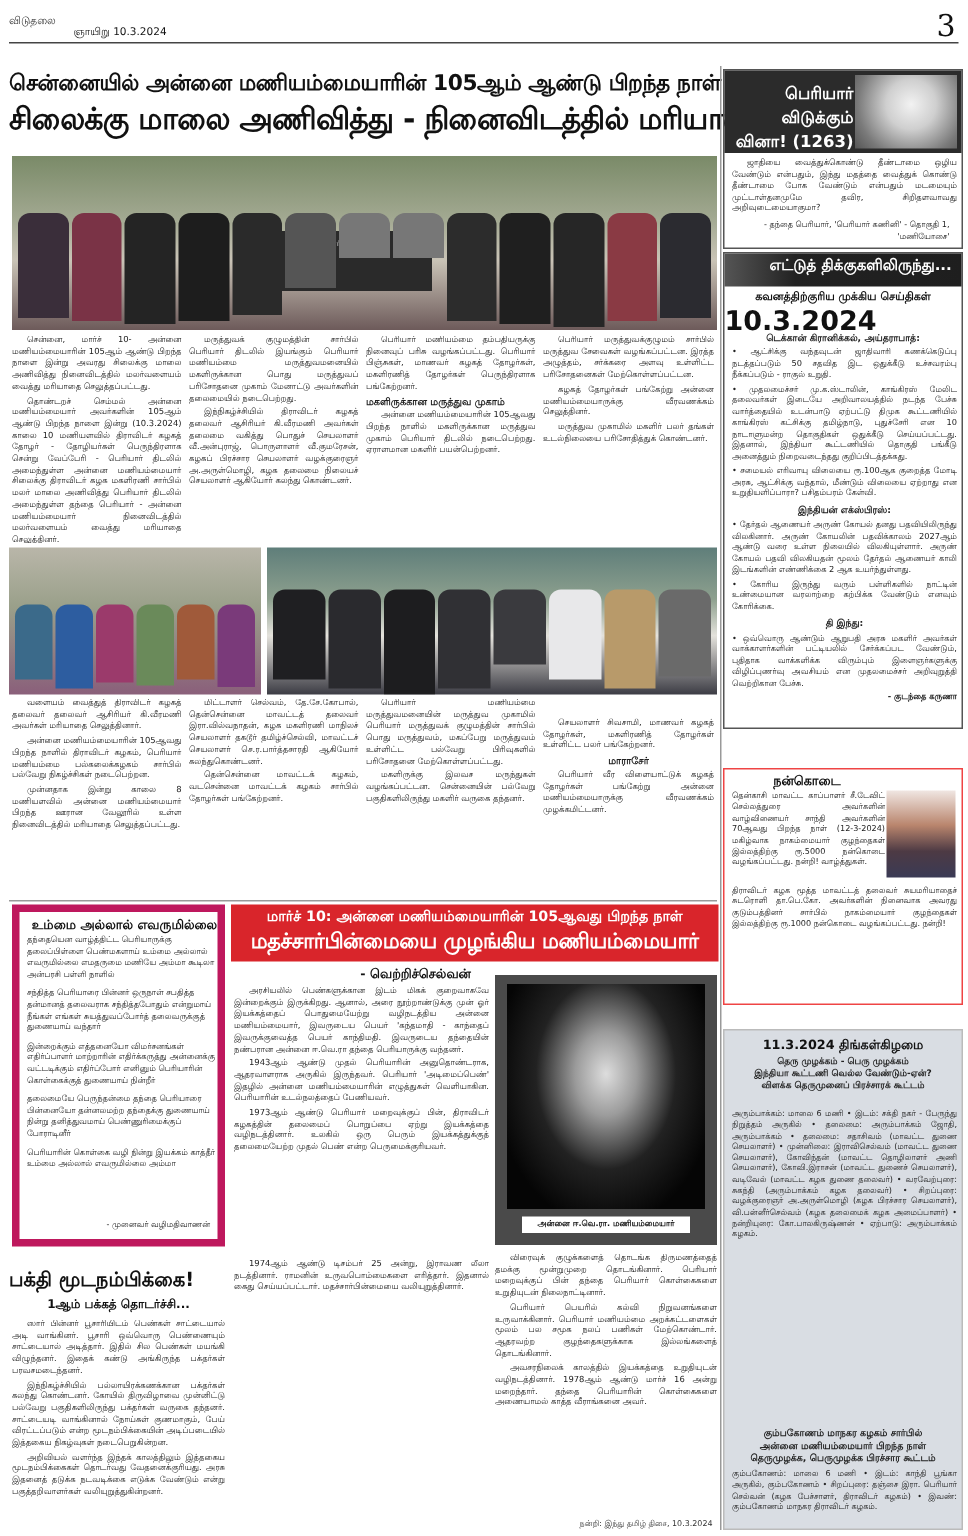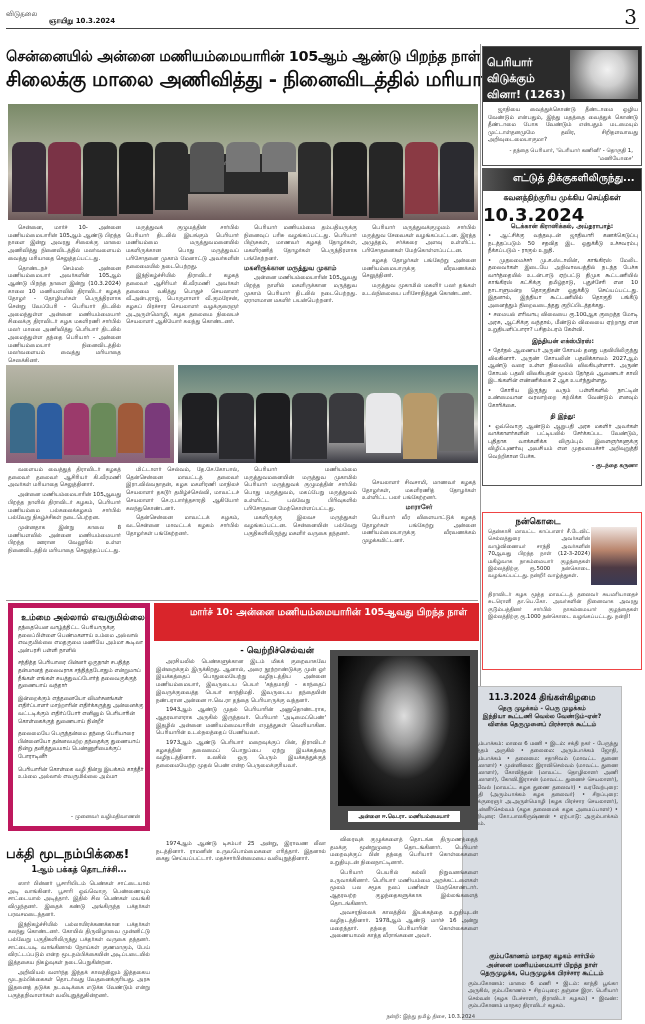--- a/index.html
+++ b/index.html
@@ -1,21 +1,21 @@
 <!DOCTYPE html>
 <html><head>
 <meta charset="utf-8">
 <style>
   * { box-sizing: border-box; margin: 0; padding: 0; }
   html, body { width: 645px; height: 1024px; background: #ffffff; overflow: hidden; }
   body { font-family: "DejaVu Sans", sans-serif; color: #1a1a1a; position: relative; }
 
   .masthead { position: absolute; left: 6px; top: 7px; width: 633px; height: 22px; border-bottom: 1.5px solid #444; }
   .mh-name { position: absolute; left: 0; top: 3px; font-size: 7px; color: #333; }
-  .mh-date { position: absolute; left: 0; top: 10px; font-size: 7px; font-weight: bold; color: #111; padding-left: 43px; }
+  .mh-date { position: absolute; left: 0; top: 10px; font-size: 7px; font-weight: normal; color: #111; padding-left: 43px; }
   .mh-page { position: absolute; right: 2px; top: -2px; font-family: "DejaVu Serif", serif; font-size: 20px; color: #111; }
 
   .headline-sub { position: absolute; left: 6px; top: 48px; width: 470px; text-align: center; font-weight: bold; font-size: 14.5px; color: #111; white-space: nowrap; letter-spacing: -0.3px; }
   .headline-main { position: absolute; left: 6px; top: 67px; width: 470px; text-align: center; font-weight: bold; font-size: 20px; color: #111; white-space: nowrap; letter-spacing: -0.5px; }
 
   .photo { position: absolute; overflow: hidden; }
   .photo-top { left: 8px; top: 104px; width: 470px; height: 116px; background: linear-gradient(180deg,#7a8a68 0%,#a1a890 35%,#c9c3b6 60%,#6d5a5a 100%); }
   .photo-mid-left { left: 6px; top: 365px; width: 168px; height: 98px; background: linear-gradient(180deg,#b9b6a9 0%,#9aa08a 40%,#8a5f7a 100%); }
   .photo-mid-right { left: 178px; top: 365px; width: 300px; height: 98px; background: linear-gradient(180deg,#5f7e7a 0%,#8da08e 35%,#e4e2dc 60%,#3c3c44 100%); }
   .people { position: absolute; bottom: 0; display: flex; gap: 2px; width: 100%; padding: 0 4px; }
@@ -23,21 +23,21 @@
   .photo-plaque { position: absolute; left: 150px; top: 50px; width: 130px; height: 40px; background: #2a2a2a; color: #ddd; font-size: 5px; text-align: center; padding-top: 6px; }
 
   .col-text { position: absolute; font-size: 5.6px; line-height: 7.7px; color: #222; text-align: justify; overflow: hidden; }
   .col-text p { text-indent: 10px; margin-bottom: 2px; }
   .divider-v { position: absolute; width: 1px; background: #999; }
   .divider-h { position: absolute; height: 1px; background: #999; }
 
   
   .periyar-box { position: absolute; left: 482px; top: 46px; width: 160px; height: 120px; border: 1px solid #555; }
   .periyar-head { position: absolute; left: 0; top: 0; width: 158px; height: 55px; background: #2b2b2b; }
-  .periyar-title { position: absolute; left: 4px; top: 8px; width: 82px; text-align: left; color: #fff; font-weight: bold; font-size: 11px; line-height: 16px; }
+  .periyar-title { position: absolute; left: 4px; top: 8px; width: 82px; text-align: right; color: #fff; font-weight: bold; font-size: 11px; line-height: 16px; }
   .periyar-portrait { position: absolute; right: 3px; top: 3px; width: 68px; height: 49px; background: radial-gradient(circle at 55% 40%,#f2f2f2 0%,#cfcfcf 35%,#7a7a7a 75%,#555 100%); }
   .periyar-quote { position: absolute; left: 5px; top: 59px; width: 150px; font-size: 5.6px; line-height: 7.6px; text-align: justify; color: #222; text-indent: 10px; }
   .periyar-source { position: absolute; right: 8px; top: 100px; font-size: 5.4px; color: #222; text-align: right; line-height: 7.5px; }
 
   .news-box { position: absolute; left: 482px; top: 168px; width: 160px; height: 318px; border: 1px solid #555; }
   .news-banner { position: absolute; left: 0; top: 0; width: 158px; height: 22px; background: linear-gradient(90deg,#555 0%,#222 30%,#1e1e1e 100%); }
   .news-banner-text { position: absolute; left: 30px; top: 3px; color: #fff; font-weight: bold; font-size: 10px; white-space: nowrap; }
   .news-sub { position: absolute; left: 0; top: 24px; width: 158px; text-align: center; font-weight: bold; font-size: 7.4px; color: #111; }
   .news-date { position: absolute; left: 0; top: 35px; width: 158px; text-align: left; font-weight: bold; font-size: 18px; color: #111; }
   .news-place { position: absolute; left: 0; top: 53px; width: 158px; text-align: center; font-size: 6.2px; font-weight: bold; color: #222; }
@@ -45,40 +45,40 @@
   .news-body p { margin-bottom: 2px; }
   .news-body .place2 { text-align: center; font-weight: bold; font-size: 6.2px; margin: 3px 0; }
   .news-body .signature { text-align: right; font-weight: bold; }
 
   .donation-box { position: absolute; left: 482px; top: 512px; width: 160px; height: 158px; border: 1px solid #ef4444; }
   .donation-title { position: absolute; left: 0; top: 3px; width: 110px; text-align: center; font-weight: bold; font-size: 8.5px; color: #111; }
   .donation-photo { position: absolute; right: 4px; top: 14px; width: 46px; height: 58px; background: linear-gradient(180deg,#f0e6e2 0%,#b9856d 40%,#4d3a44 70%,#3a3a55 100%); }
   .donation-text { position: absolute; left: 5px; top: 15px; width: 102px; font-size: 5.4px; line-height: 7.4px; text-align: justify; color: #222; }
   .donation-text2 { position: absolute; left: 5px; top: 78px; width: 150px; font-size: 5.4px; line-height: 7.4px; text-align: justify; color: #222; }
 
-  .event-box { position: absolute; left: 462px; top: 686px; width: 160px; height: 334px; background: #d9dde3; border: 1px solid #bbb; }
+  .event-box { position: absolute; left: 482px; top: 686px; width: 160px; height: 334px; background: #d9dde3; border: 1px solid #bbb; }
   .event-date { position: absolute; left: 0; top: 5px; width: 158px; text-align: center; font-weight: bold; font-size: 8.5px; color: #111; }
   .event-lines { position: absolute; left: 0; top: 17px; width: 158px; text-align: center; font-weight: bold; font-size: 6px; line-height: 8px; color: #222; }
   .event-body { position: absolute; left: 5px; top: 53px; width: 150px; font-size: 5.4px; line-height: 7.3px; text-align: justify; color: #222; }
   .event2-lines { position: absolute; left: 0; top: 265px; width: 158px; text-align: center; font-weight: bold; font-size: 6.3px; line-height: 8.5px; color: #222; }
   .event2-body { position: absolute; left: 5px; top: 293px; width: 150px; font-size: 5.4px; line-height: 7.3px; text-align: justify; color: #222; }
 
   
   .love-box { position: absolute; left: 8px; top: 603px; width: 142px; height: 228px; border: 5px solid #be185d; }
   .love-title { position: absolute; left: 0; top: 4px; width: 140px; text-align: center; font-weight: bold; font-size: 8.5px; color: #111; }
   .love-body { position: absolute; left: 5px; top: 16px; width: 132px; font-size: 5.5px; line-height: 7.6px; color: #222; }
   .love-body p { margin-bottom: 5px; }
   .love-sign { position: absolute; right: 5px; bottom: 6px; font-size: 5.4px; color: #222; }
 
   .bhakti-title { position: absolute; left: 6px; top: 846px; width: 146px; text-align: left; font-weight: bold; font-size: 13px; color: #111; }
   .bhakti-sub { position: absolute; left: 6px; top: 865px; width: 146px; text-align: center; font-weight: bold; font-size: 8px; color: #111; }
 
   
   .feature-banner { position: absolute; left: 154px; top: 603px; width: 325px; height: 38px; background: #d9252b; }
-  .feature-line1 { position: absolute; left: 12px; top: 3px; width: 325px; text-align: center; color: #fff; font-weight: bold; font-size: 9.5px; white-space: nowrap; }
+  .feature-line1 { position: absolute; left: 0; top: 3px; width: 325px; text-align: center; color: #fff; font-weight: bold; font-size: 9.5px; white-space: nowrap; }
   .feature-line2 { position: absolute; left: 0; top: 17px; width: 325px; text-align: center; color: #fff; font-weight: bold; font-size: 14px; white-space: nowrap; letter-spacing: -0.3px; }
   .feature-author { position: absolute; left: 154px; top: 645px; width: 160px; text-align: right; font-weight: bold; font-size: 8.5px; color: #111; }
   .feature-photo { position: absolute; left: 330px; top: 650px; width: 148px; height: 180px; background: #4a4a4a; }
   .feature-photo-inner { position: absolute; left: 8px; top: 6px; width: 132px; height: 150px; background: radial-gradient(ellipse at 50% 40%,#dddddd 0%,#9b9b9b 22%,#222 50%,#050505 80%); }
   .feature-caption { position: absolute; left: 18px; top: 161px; width: 112px; height: 11px; background: #fff; font-size: 5.4px; color: #111; text-align: center; line-height: 11px; font-weight: bold; }
   .credit-line { position: absolute; right: 170px; top: 1013px; font-size: 5.3px; color: #333; }
 </style>
 </head>
 <body>
 
@@ -244,20 +244,21 @@
 <div class="bhakti-title">பக்தி மூடநம்பிக்கை!</div>
 <div class="bhakti-sub">1ஆம் பக்கத் தொடர்ச்சி...</div>
 <div class="col-text" style="left:8px;top:880px;width:142px;height:140px;">
   <p>ஸார் பின்னர் பூசாரியிடம் பெண்கள் சாட்டையால் அடி வாங்கினர். பூசாரி ஒவ்வொரு பெண்ணையும் சாட்டையால் அடித்தார். இதில் சில பெண்கள் மயங்கி விழுந்தனர். இதைக் கண்டு அங்கிருந்த பக்தர்கள் பரவசமடைந்தனர்.</p>
   <p>இந்நிகழ்ச்சியில் பல்லாயிரக்கணக்கான பக்தர்கள் கலந்து கொண்டனர். கோயில் திருவிழாவை முன்னிட்டு பல்வேறு பகுதிகளிலிருந்து பக்தர்கள் வருகை தந்தனர். சாட்டையடி வாங்கினால் நோய்கள் குணமாகும், பேய் விரட்டப்படும் என்ற மூடநம்பிக்கையின் அடிப்படையில் இத்தகைய நிகழ்வுகள் நடைபெறுகின்றன.</p>
   <p>அறிவியல் வளர்ந்த இந்தக் காலத்திலும் இத்தகைய மூடநம்பிக்கைகள் தொடர்வது வேதனைக்குரியது. அரசு இதனைத் தடுக்க நடவடிக்கை எடுக்க வேண்டும் என்று பகுத்தறிவாளர்கள் வலியுறுத்துகின்றனர்.</p>
 </div>
 
 <div class="feature-banner">
   <div class="feature-line1">மார்ச் 10: அன்னை மணியம்மையாரின் 105ஆவது பிறந்த நாள்</div>
+  <div class="feature-line2">மதச்சார்பின்மையை முழங்கிய மணியம்மையார்</div>
 </div>
 <div class="feature-author">- வெற்றிச்செல்வன்</div>
 <div class="col-text" style="left:156px;top:658px;width:170px;height:180px;">
   <p>அரசியலில் பெண்களுக்கான இடம் மிகக் குறைவாகவே இன்றைக்கும் இருக்கிறது. ஆனால், அரை நூற்றாண்டுக்கு முன் ஓர் இயக்கத்தைப் பொதுமையேற்று வழிநடத்திய அன்னை மணியம்மையார், இவருடைய பெயர் 'கந்தமாதி - காந்தைப் இவருக்குவைத்த பெயர் காந்திமதி. இவருடைய தந்தையின் நண்பரான அன்னை ஈ.வெ.ரா தந்தை பெரியாருக்கு வந்தனர்.</p>
   <p>1943ஆம் ஆண்டு முதல் பெரியாரின் அனுதொண்டராக, ஆதரவாளராக அருகில் இருந்தவர். பெரியார் 'அடிமைப்பெண்' இதழில் அன்னை மணியம்மையாரின் எழுத்துகள் வெளியாகின. பெரியாரின் உடல்நலத்தைப் பேணியவர்.</p>
   <p>1973ஆம் ஆண்டு பெரியார் மறைவுக்குப் பின், திராவிடர் கழகத்தின் தலைமைப் பொறுப்பை ஏற்று இயக்கத்தை வழிநடத்தினார். உலகில் ஒரு பெரும் இயக்கத்துக்குத் தலைமையேற்ற முதல் பெண் என்ற பெருமைக்குரியவர்.</p>
 </div>
 <div class="feature-photo">
   <div class="feature-photo-inner"></div>
   <div class="feature-caption">அன்னை ஈ.வெ.ரா. மணியம்மையார்</div>

